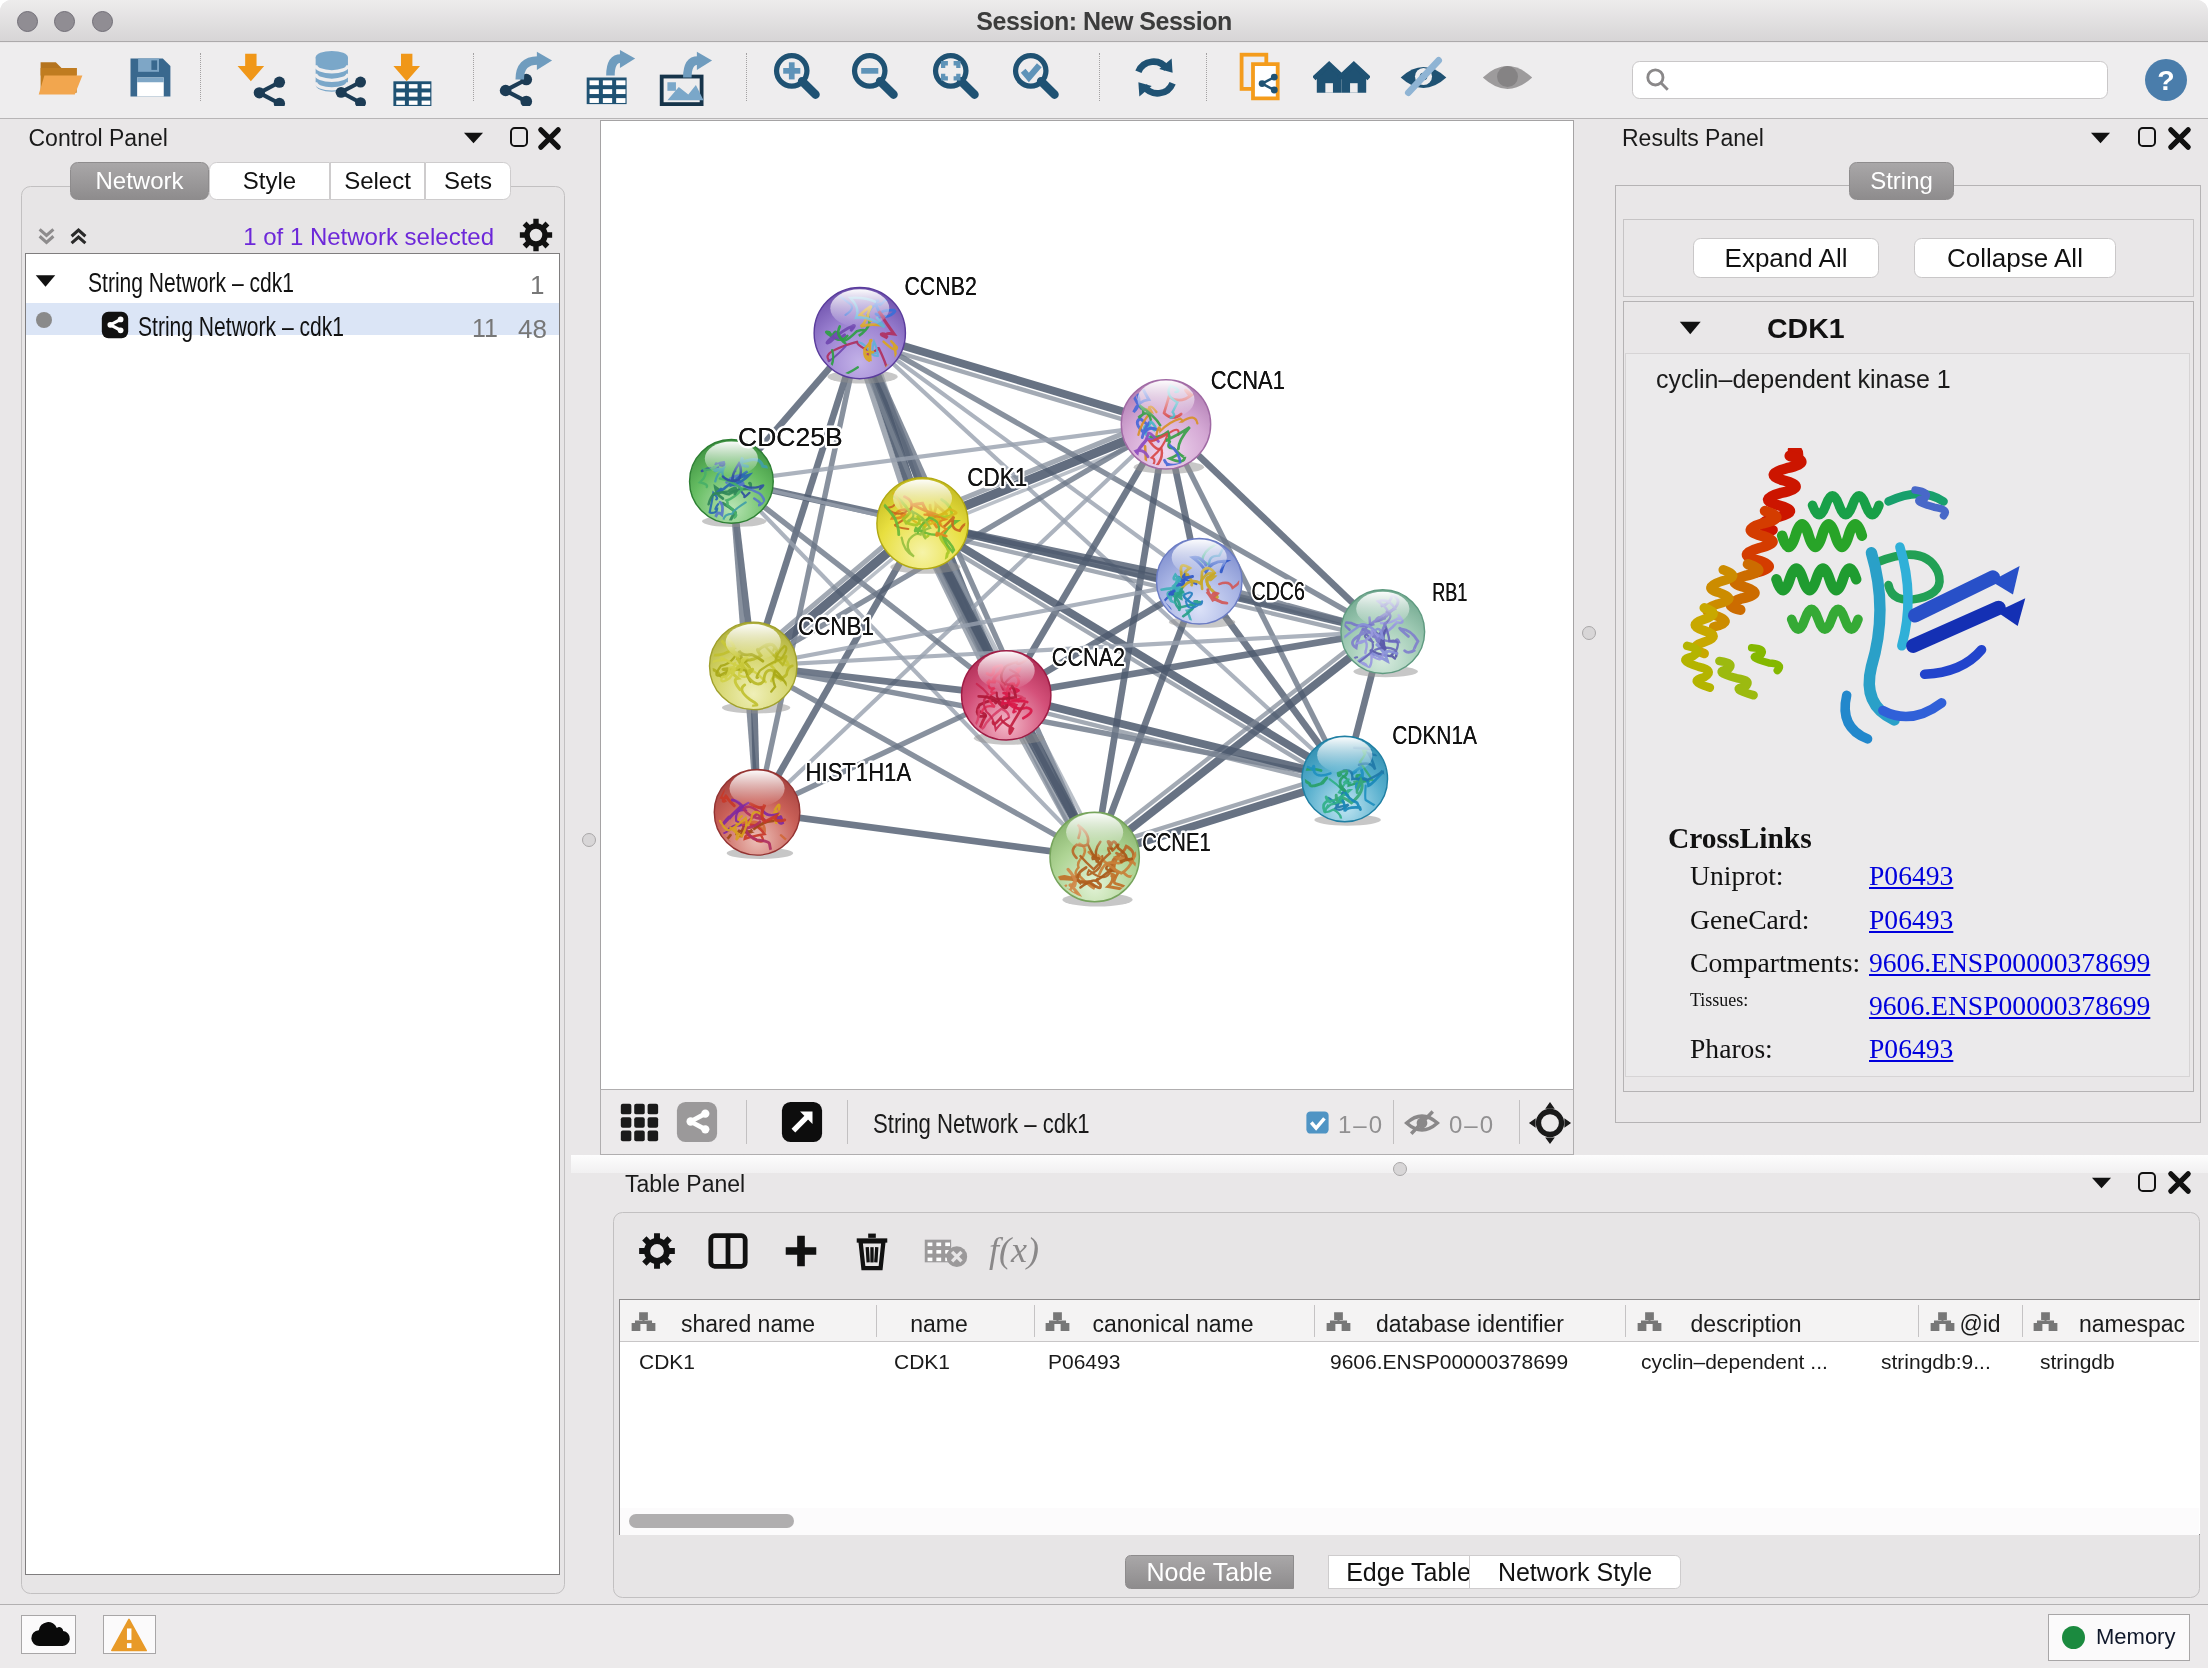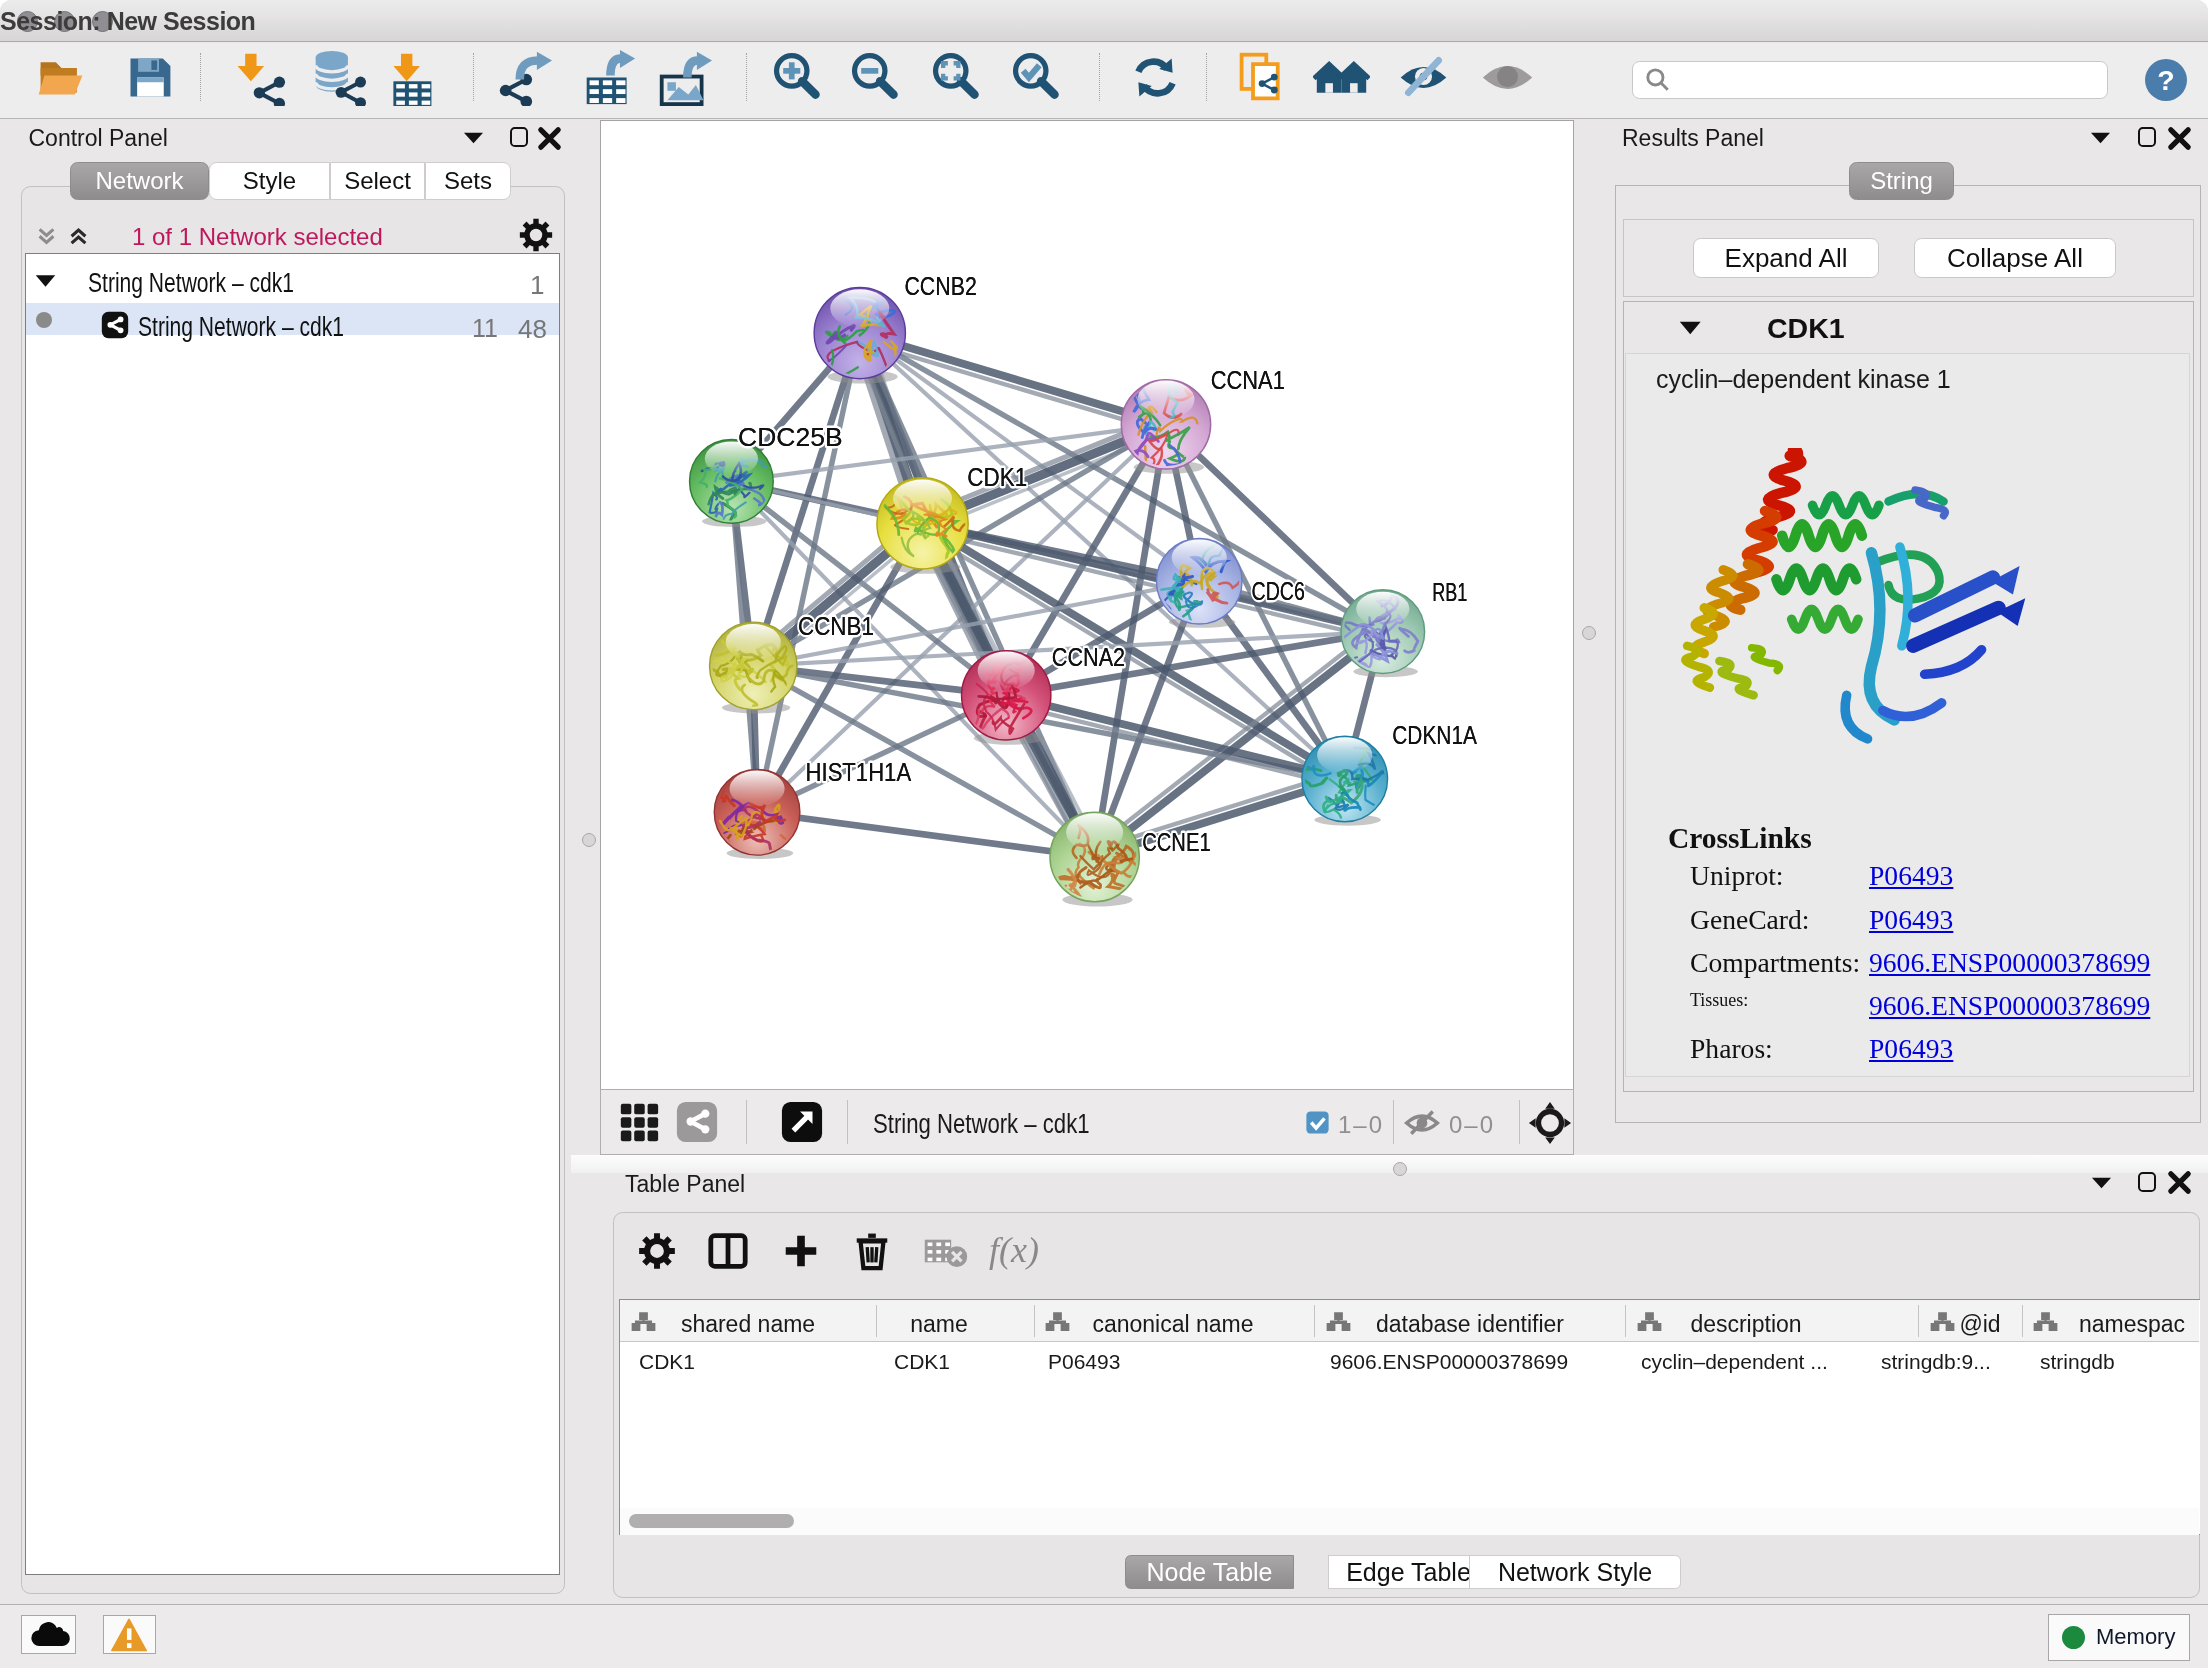--- a/index.html
+++ b/index.html
@@ -10,21 +10,21 @@
 .cx{display:inline-block;transform:scaleX(0.78);transform-origin:0 50%;white-space:nowrap}
 .tabsel{background:linear-gradient(#a9a7a8,#8e8c8d);color:#fff;border:1px solid #8e8c8d}
 .vsep{position:absolute;width:0;border-left:1.9px dotted #a3a1a2;top:53px;height:48px}
 </style></head>
 <body>
 <div id="win">
     <div class="abs" style="left:0;top:0;width:2208px;height:42px;background:linear-gradient(#edecec,#d7d5d6);border-bottom:1px solid #acaaab;border-radius:11.4px 11.4px 0 0"></div>
     <div class="abs" style="left:17px;top:11.4px;width:21px;height:21px;border-radius:50%;background:#908d93;border:1.4px solid #716e77"></div>
     <div class="abs" style="left:54px;top:11.4px;width:21px;height:21px;border-radius:50%;background:#908d93;border:1.4px solid #716e77"></div>
     <div class="abs" style="left:92px;top:11.4px;width:21px;height:21px;border-radius:50%;background:#908d93;border:1.4px solid #716e77"></div>
-    <div class="abs" style="left:0;top:6.7px;width:2208px;font-size:25px;font-weight:bold;letter-spacing:-0.5px;color:#3c3c3c">Session: New Session</div>
+    <div class="abs" style="left:0;top:6.7px;width:2208px;text-align:center;font-size:25px;font-weight:bold;letter-spacing:-0.5px;color:#3c3c3c">Session: New Session</div>
     <div class="abs" style="left:0;top:43px;width:2208px;height:76px;background:#eeedee;border-bottom:1px solid #b7b5b6"></div>
     <svg class="icon" width="57" height="57" viewBox="0 0 60 60" style="left:33px;top:49px">
       <path d="M8,14 h16 l6,6 h16 v8 h-38 Z" fill="#b5741e"></path>
 <path d="M8,20 h38 v26 h-38 Z" fill="#c07c20"></path>
 <path d="M12,28 h40 l-8,20 h-38 Z" fill="#f2a64e"></path>
     </svg>
     <svg class="icon" width="57" height="57" viewBox="0 0 60 60" style="left:121px;top:49px">
       <path d="M10,10 h34 l8,8 v32 h-42 Z" fill="#39688e"></path>
 <rect x="18" y="10" width="22" height="14" fill="#7ea6c6"></rect>
       <rect x="32" y="12" width="6" height="10" fill="#39688e"></rect>
@@ -170,21 +170,21 @@
     <div class="tab tabsel" style="left:70px;top:162px;width:139px;border-radius:7.6px">Network</div>
     <div class="tab" style="left:209px;top:162px;width:121px;border-radius:7.6px 0 0 7.6px">Style</div>
     <div class="tab" style="left:330px;top:162px;width:95px">Select</div>
     <div class="tab" style="left:425px;top:162px;width:86px;border-radius:0 7.6px 7.6px 0">Sets</div>
     <svg class="icon" width="23" height="25" viewBox="0 0 30 30" style="left:35px;top:223px">
       <path d="M6,7 l9,8 l9,-8 M6,16 l9,8 l9,-8" stroke="#8e8c8d" stroke-width="4" fill="none"></path>
     </svg>
     <svg class="icon" width="23" height="25" viewBox="0 0 30 30" style="left:67px;top:223px">
       <path d="M6,25 l9,-8 l9,8 M6,16 l9,-8 l9,8" stroke="#2a2a2a" stroke-width="4" fill="none"></path>
     </svg>
-    <div class="abs" style="left:132px;top:223px;width:380px;text-align:left;font-size:24px;color:#be185d">1 of 1 Network selected</div>
+    <div class="abs" style="left:114px;top:223px;width:380px;text-align:right;font-size:24px;color:#6d28d9">1 of 1 Network selected</div>
     <svg class="icon" width="38" height="38" viewBox="0 0 44 44" style="left:517px;top:216px">
       <path d="M18.9,3.3 L25.1,3.3 L25.1,8.7 A13.7,13.7 0 0 1 29.2,10.4 L33.0,6.5 L37.5,11.0 L33.6,14.8 A13.7,13.7 0 0 1 35.3,18.9 L40.7,18.9 L40.7,25.1 L35.3,25.1 A13.7,13.7 0 0 1 33.6,29.2 L37.5,33.0 L33.0,37.5 L29.2,33.6 A13.7,13.7 0 0 1 25.1,35.3 L25.1,40.7 L18.9,40.7 L18.9,35.3 A13.7,13.7 0 0 1 14.8,33.6 L11.0,37.5 L6.5,33.0 L10.4,29.2 A13.7,13.7 0 0 1 8.7,25.1 L3.3,25.1 L3.3,18.9 L8.7,18.9 A13.7,13.7 0 0 1 10.4,14.8 L6.5,11.0 L11.0,6.5 L14.8,10.4 A13.7,13.7 0 0 1 18.9,8.7 Z M14.780000000000001,22 a7.22,7.22 0 1 0 14.44,0 a7.22,7.22 0 1 0 -14.44,0 Z" fill="#111" fill-rule="evenodd"></path>
     </svg>
     <div class="abs" style="left:25px;top:253px;width:535px;height:1322px;background:#fff;border:1px solid #7f7d7e"></div>
     <svg class="icon" width="27" height="23" viewBox="0 0 30 26" style="left:32px;top:270px">
       <path d="M4,6 h22 l-11,13 Z" fill="#111"></path>
     </svg>
     <div class="abs" style="left:88px;top:268px;font-size:27px;color:#111"><span class="cx">String Network – cdk1</span></div>
     <div class="abs" style="left:530px;top:270px;font-size:26px;color:#777">1</div>
     <div class="abs" style="left:26px;top:303px;width:533px;height:32px;background:#dbe5f6"></div>

